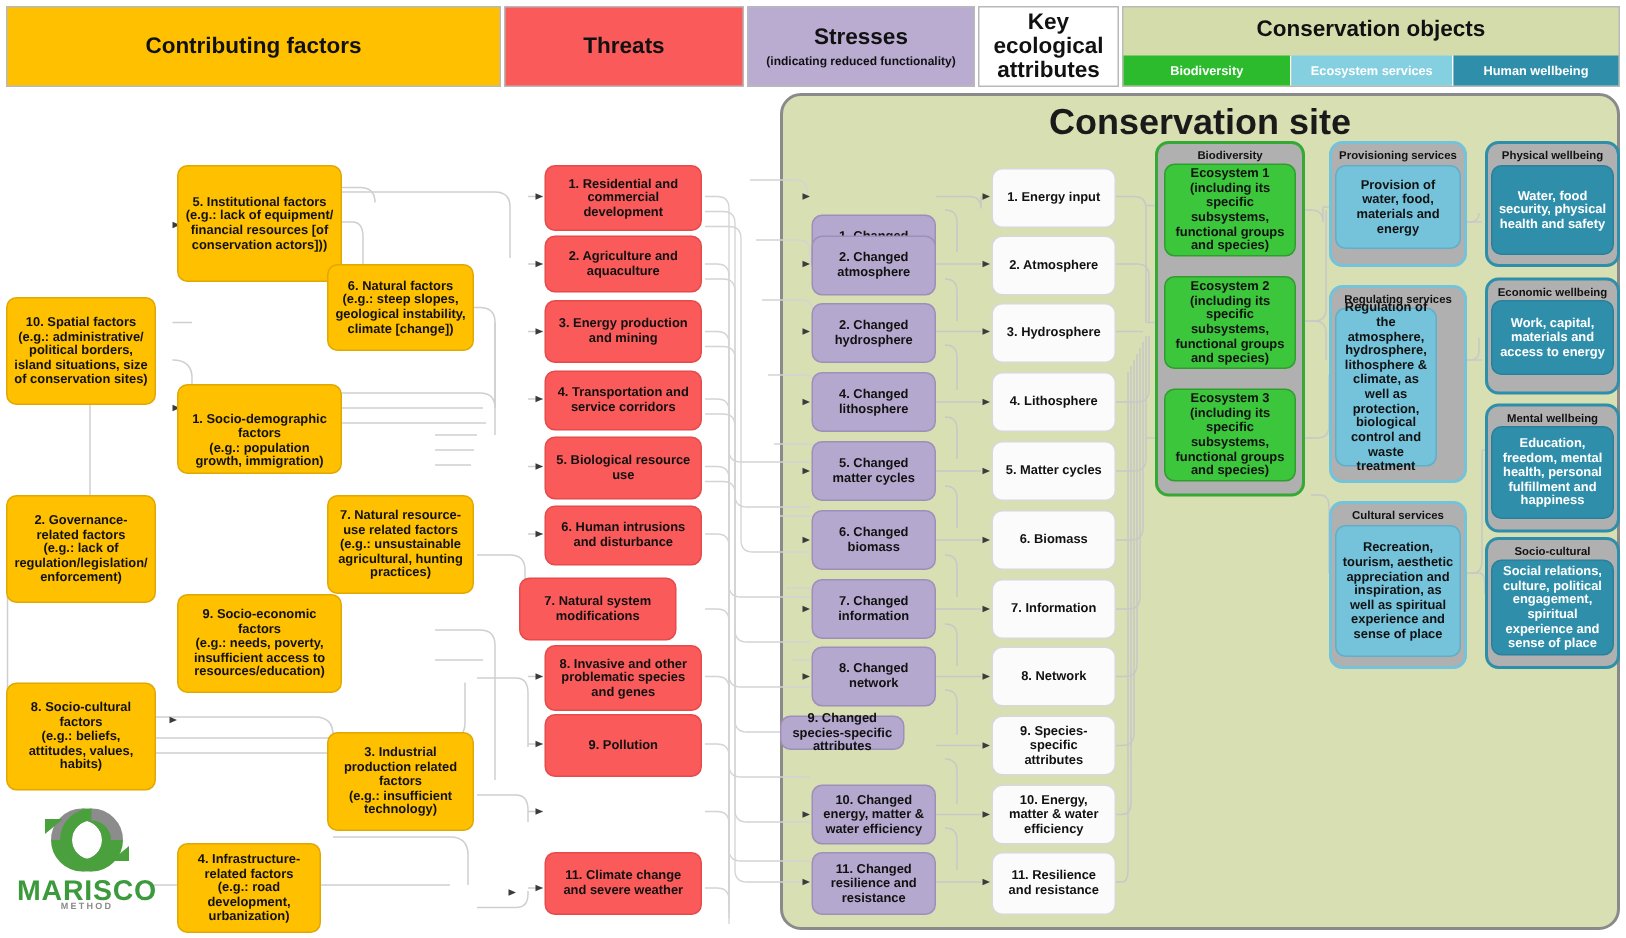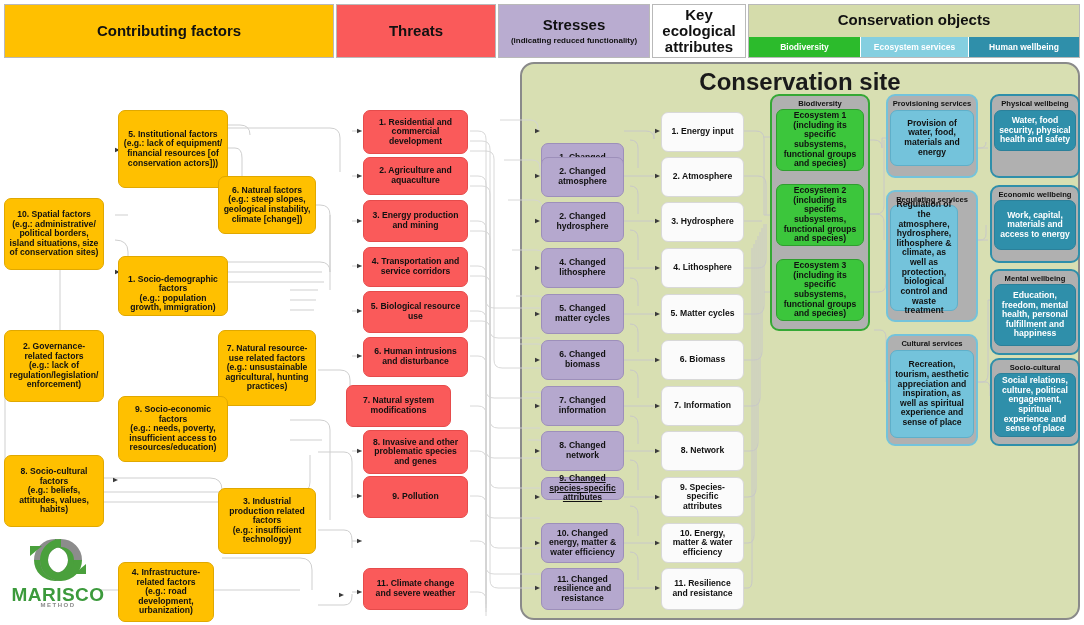--- a/index.html
+++ b/index.html
@@ -406,21 +406,21 @@
   </div>
   <div class="node cf" style="left:218px; top:176px; width:98px; height:58px;">
     <span class="lbl"><b>6. Natural factors</b><br>(e.g.: steep slopes, geological instability, climate [change])</span>
   </div>
   <div class="node cf" style="left:118px; top:256px; width:110px; height:60px;align-items:flex-end;">
     <span class="lbl"><b>1. Socio-demographic factors</b><br>(e.g.: population growth, immigration)</span>
   </div>
   <div class="node cf" style="left:4px; top:330px; width:100px; height:72px;">
     <span class="lbl"><b>2. Governance-related factors</b><br>(e.g.: lack of regulation/legislation/ enforcement)</span>
   </div>
-  <div class="node cf" style="left:218px; top:330px; width:98px; height:76px;">
+  <div class="node cf" style="left:218px; top:330px; width:98px; height:66px;">
     <span class="lbl"><b>7. Natural resource-use related factors</b><br>(e.g.: unsustainable agricultural, hunting practices)</span>
   </div>
   <div class="node cf" style="left:118px; top:396px; width:110px; height:66px;">
     <span class="lbl"><b>9. Socio-economic factors</b><br>(e.g.: needs, poverty, insufficient access to resources/education)</span>
   </div>
   <div class="node cf" style="left:4px; top:455px; width:100px; height:72px;">
     <span class="lbl"><b>8. Socio-cultural factors</b><br>(e.g.: beliefs, attitudes, values, habits)</span>
   </div>
   <div class="node cf" style="left:218px; top:488px; width:98px; height:66px;">
     <span class="lbl"><b>3. Industrial production related factors</b><br>(e.g.: insufficient technology)</span>
@@ -477,21 +477,21 @@
     </div>
   <div class="node stress" style="left:541px; top:340px; width:83px; height:40px;">
       <span class="lbl">6. Changed biomass</span>
     </div>
   <div class="node stress" style="left:541px; top:386px; width:83px; height:40px;">
       <span class="lbl">7. Changed information</span>
     </div>
   <div class="node stress" style="left:541px; top:431px; width:83px; height:40px;">
       <span class="lbl">8. Changed network</span>
     </div>
-  <div class="node stress" style="left:541px; top:477px; width:83px; height:23px;text-decoration:underline;">
+  <div class="node stress" style="left:520px; top:477px; width:83px; height:23px;">
       <span class="lbl">9. Changed species-specific attributes</span>
     </div>
   <div class="node stress" style="left:541px; top:523px; width:83px; height:40px;">
       <span class="lbl">10. Changed energy, matter &amp; water efficiency</span>
     </div>
   <div class="node stress" style="left:541px; top:568px; width:83px; height:42px;">
       <span class="lbl">11. Changed resilience and resistance</span>
     </div>
 
   <div class="node kea" style="left:661px; top:112px; width:83px; height:40px;">
@@ -558,21 +558,21 @@
   <div class="group es-outline" style="left:886px; top:334px; width:92px; height:112px;">
     <div class="group-title">Cultural services</div>
   </div>
   <div class="node es" style="left:890px; top:350px; width:84px; height:88px;">
     <span class="lbl">Recreation, tourism, aesthetic appreciation and inspiration, as well as spiritual experience and sense of place</span>
   </div>
 
   <div class="group hw-outline" style="left:990px; top:94px; width:90px; height:84px;">
     <div class="group-title">Physical wellbeing</div>
   </div>
-  <div class="node hw" style="left:994px; top:110px; width:82px; height:41px;">
+  <div class="node hw" style="left:994px; top:110px; width:82px; height:60px;">
     <span class="lbl">Water, food security, physical health and safety</span>
   </div>
 
   <div class="group hw-outline" style="left:990px; top:185px; width:90px; height:78px;">
     <div class="group-title">Economic wellbeing</div>
   </div>
   <div class="node hw" style="left:994px; top:200px; width:82px; height:50px;">
     <span class="lbl">Work, capital, materials and access to energy</span>
   </div>
 

